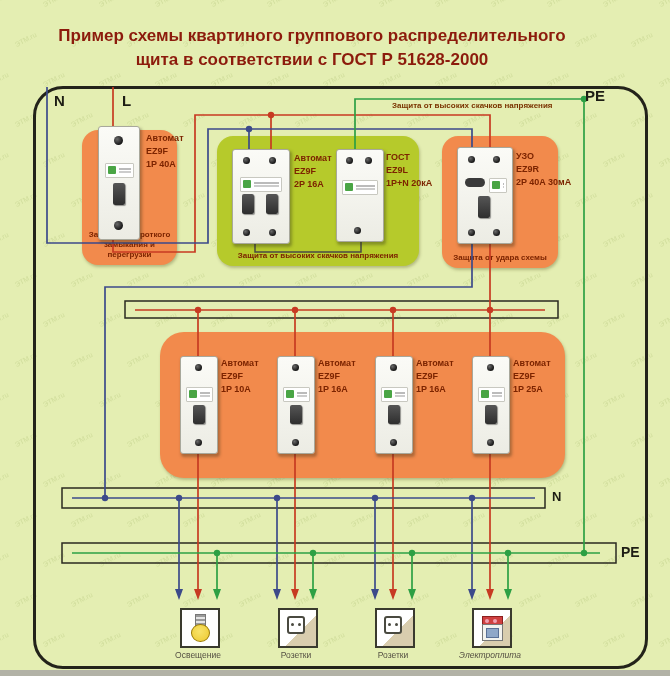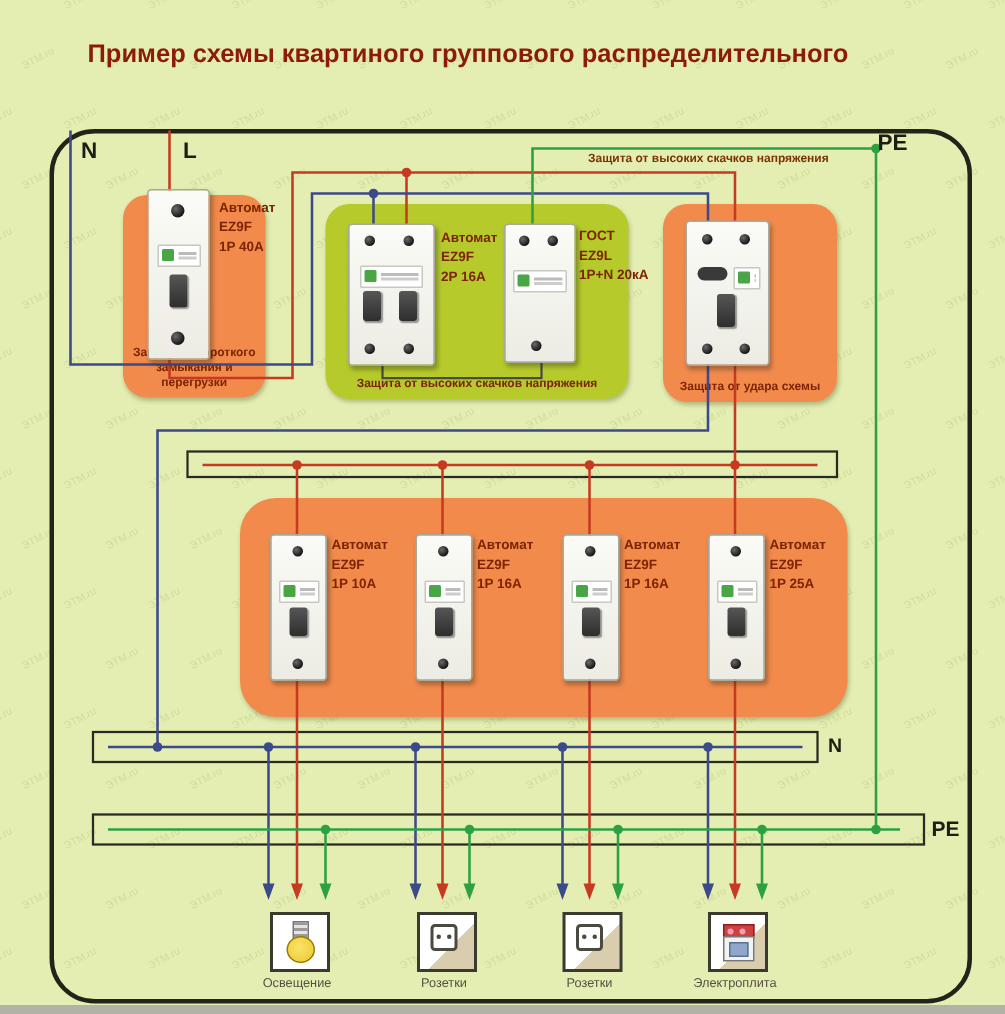--- a/index.html
+++ b/index.html
@@ -276,20 +276,21 @@
       <span style="left: 350px; top: 676px;">ЭТМ.ru</span>
       <span style="left: 406px; top: 676px;">ЭТМ.ru</span>
       <span style="left: 462px; top: 676px;">ЭТМ.ru</span>
       <span style="left: 518px; top: 676px;">ЭТМ.ru</span>
       <span style="left: 574px; top: 676px;">ЭТМ.ru</span>
       <span style="left: 630px; top: 676px;">ЭТМ.ru</span>
     </div>
 
   <div class="abs title">
     <div>Пример схемы квартиного группового распределительного</div>
+    <div>щита в соответствии с ГОСТ Р 51628-2000</div>
   </div>
 
   <div class="abs panel"></div>
 
   <div class="abs term-lbl" style="left:54px;top:92px;font-size:15px;">N</div>
   <div class="abs term-lbl" style="left:122px;top:92px;font-size:15px;">L</div>
   <div class="abs term-lbl" style="left:585px;top:87px;font-size:15px;">PE</div>
 
   <div class="abs wire-note" style="left:392px;top:101px;">Защита от высоких скачков напряжения</div>
 
@@ -451,20 +452,25 @@
   <div class="devlbl" style="left:294px;top:152px;">
     <div>Автомат</div>
     <div>EZ9F</div>
     <div>2P 16A</div>
   </div>
   <div class="devlbl" style="left:386px;top:151px;">
     <div>ГОСТ</div>
     <div>EZ9L</div>
     <div>1P+N 20кА</div>
   </div>
+  <div class="devlbl" style="left:516px;top:150px;">
+    <div>УЗО</div>
+    <div>EZ9R</div>
+    <div>2P 40A 30мА</div>
+  </div>
   <div class="devlbl" style="left:221px;top:357px;">
     <div>Автомат</div>
     <div>EZ9F</div>
     <div>1P 10A</div>
   </div>
   <div class="devlbl" style="left:318px;top:357px;">
     <div>Автомат</div>
     <div>EZ9F</div>
     <div>1P 16A</div>
   </div>
@@ -489,16 +495,16 @@
   <div class="loadbox floor" style="left:375px;top:608px;">
     <div class="socket"></div>
   </div>
   <div class="loadbox floor" style="left:472px;top:608px;">
     <div class="stove-top"></div>
       <div class="stove-front"></div>
   </div>
   <div class="loadlbl" style="left:153px;top:650px;">Освещение</div>
   <div class="loadlbl" style="left:251px;top:650px;">Розетки</div>
   <div class="loadlbl" style="left:348px;top:650px;">Розетки</div>
-  <div class="loadlbl" style="left:445px;top:650px;">Электроплита</div>
+  <div class="loadlbl" style="left:445px;top:650px;font-style:italic;">Электроплита</div>
 
   <div class="abs botstrip"></div>
 </div>
 
 </body></html>

